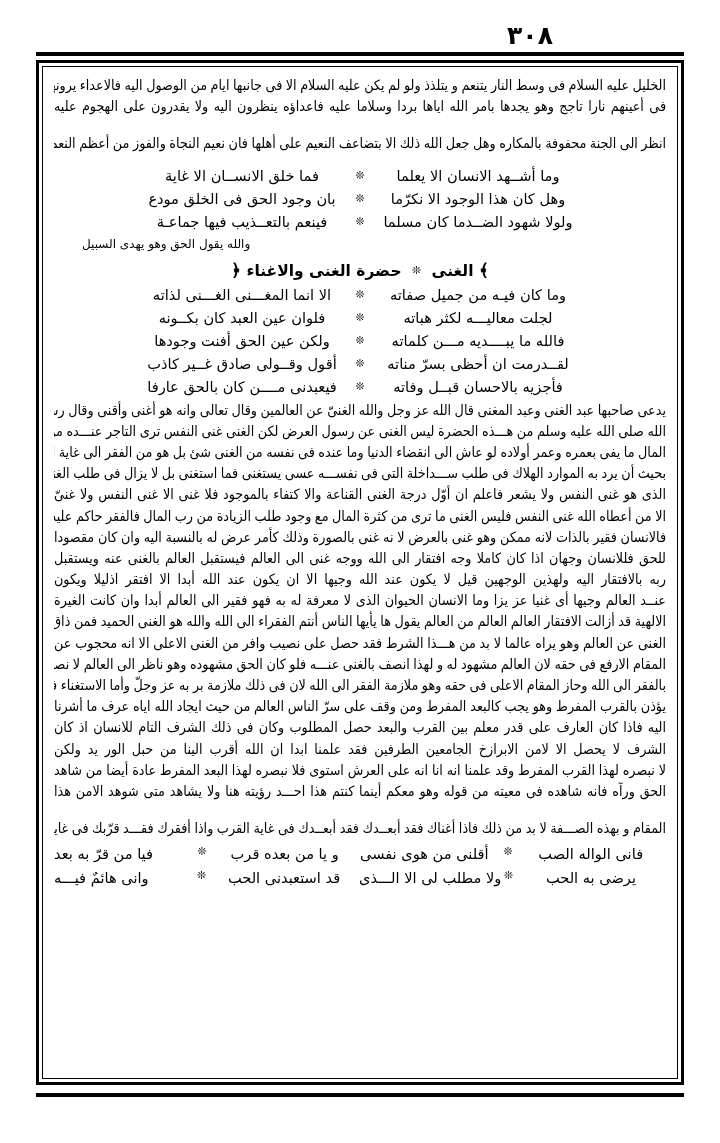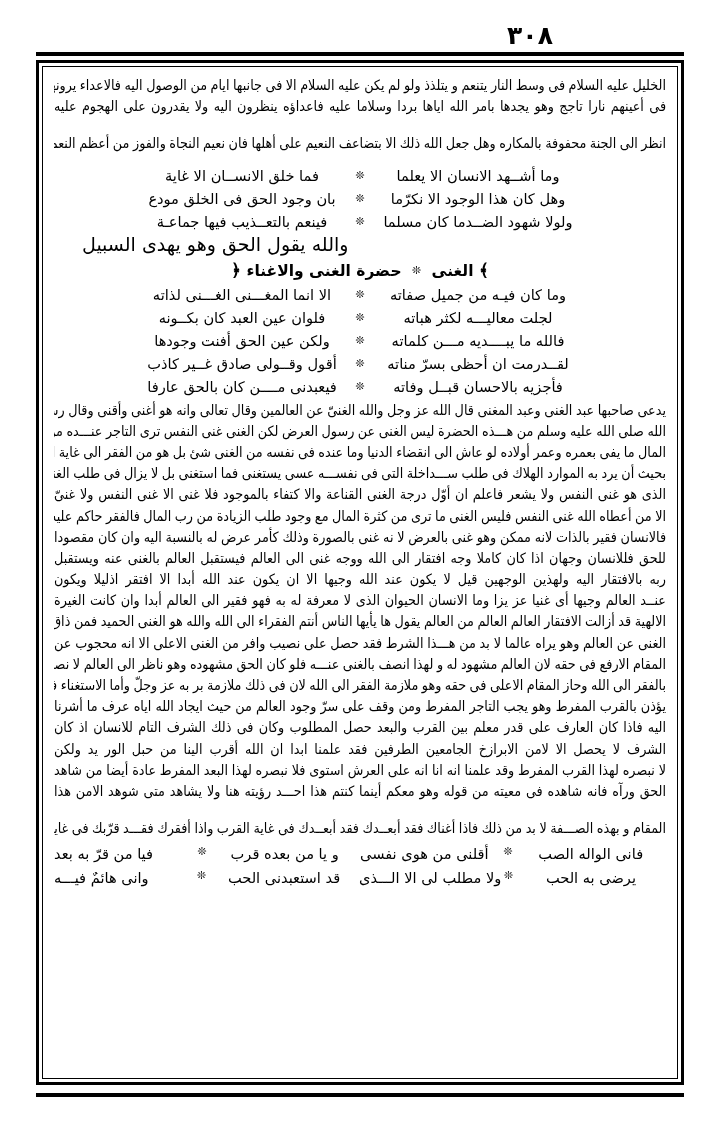--- a/index.html
+++ b/index.html
@@ -120,21 +120,21 @@
     font-size: 11px;
     transform: translateY(-2px);
   }
 
   .poem.verse-1 { margin-top: 4px; }
 
   
   .translit-line {
     text-align: left;
     direction: rtl;
-    font-size: 19px;
+    font-size: 12px;
     line-height: 22px;
     height: 22px;
     padding-left: 28px;
     white-space: nowrap;
   }
 
   
   .section-heading {
     text-align: center;
     font-size: 15.5px;
@@ -288,21 +288,21 @@
       <div class="line">الذى هو غنى النفس ولا يشعر فاعلم ان أوّل درجة الغنى القناعة والا كتفاء بالموجود فلا غنى الا غنى النفس ولا غنىّ</div>
       <div class="line">الا من أعطاه الله غنى النفس فليس الغنى ما ترى من كثرة المال مع وجود طلب الزيادة من رب المال فالفقر حاكم عليه</div>
       <div class="line">فالانسان فقير بالذات لانه ممكن وهو غنى بالعرض لا نه غنى بالصورة وذلك كأمر عرض له بالنسبة اليه وان كان مقصودا</div>
       <div class="line">للحق فللانسان وجهان اذا كان كاملا وجه افتقار الى الله ووجه غنى الى العالم فيستقبل العالم بالغنى عنه ويستقبل</div>
       <div class="line">ربه بالافتقار اليه ولهذين الوجهين قيل لا يكون عند الله وجيها الا ان يكون عند الله أبدا الا افتقر اذليلا ويكون</div>
       <div class="line">عنــد العالم وجيها أى غنيا عز يزا وما الانسان الحيوان الذى لا معرفة له به فهو فقير الى العالم أبدا وان كانت الغيرة</div>
       <div class="line">الالهية قد أزالت الافتقار العالم العالم من العالم يقول ها يأيها الناس أنتم الفقراء الى الله والله هو الغنى الحميد فمن ذاق طعم</div>
       <div class="line">الغنى عن العالم وهو يراه عالما لا بد من هـــذا الشرط فقد حصل على نصيب وافر من الغنى الاعلى الا انه محجوب عن</div>
       <div class="line">المقام الارفع فى حقه لان العالم مشهود له و لهذا انصف بالغنى عنـــه فلو كان الحق مشهوده وهو ناظر الى العالم لا نصف</div>
       <div class="line">بالفقر الى الله وحاز المقام الاعلى فى حقه وهو ملازمة الفقر الى الله لان فى ذلك ملازمة بر به عز وجلّ وأما الاستغناء فانه</div>
-      <div class="line">يؤذن بالقرب المفرط وهو يجب التاجر المفرط ومن وقف على سرّ وجود العالم من حيث ايجاد الله اياه عرف ما أشرنا</div>
+      <div class="line">يؤذن بالقرب المفرط وهو يجب كالبعد المفرط ومن وقف على سرّ الناس العالم من حيث ايجاد الله اياه عرف ما أشرنا</div>
       <div class="line">اليه فاذا كان العارف على قدر معلم بين القرب والبعد حصل المطلوب وكان فى ذلك الشرف التام للانسان اذ كان</div>
       <div class="line">الشرف لا يحصل الا لامن الابرازخ الجامعين الطرفين فقد علمنا ابدا ان الله أقرب الينا من حبل الور يد ولكن</div>
       <div class="line">لا نبصره لهذا القرب المفرط وقد علمنا انه انا انه على العرش استوى فلا نبصره لهذا البعد المفرط عادة أيضا من شاهد</div>
       <div class="line">الحق ورآه فانه شاهده فى معيته من قوله وهو معكم أينما كنتم هذا احـــد رؤيته هنا ولا يشاهد متى شوهد الامن هذا</div>
       <div class="line last">المقام و بهذه الصـــفة لا بد من ذلك فاذا أغناك فقد أبعــدك فقد أبعــدك فى غاية القرب واذا أفقرك فقـــد قرّبك فى غاية البعد</div>
     </div>
 
     <div class="bottom-poem">
       <div class="verse">
         <span class="hemistich left">فانى الواله الصب</span>

